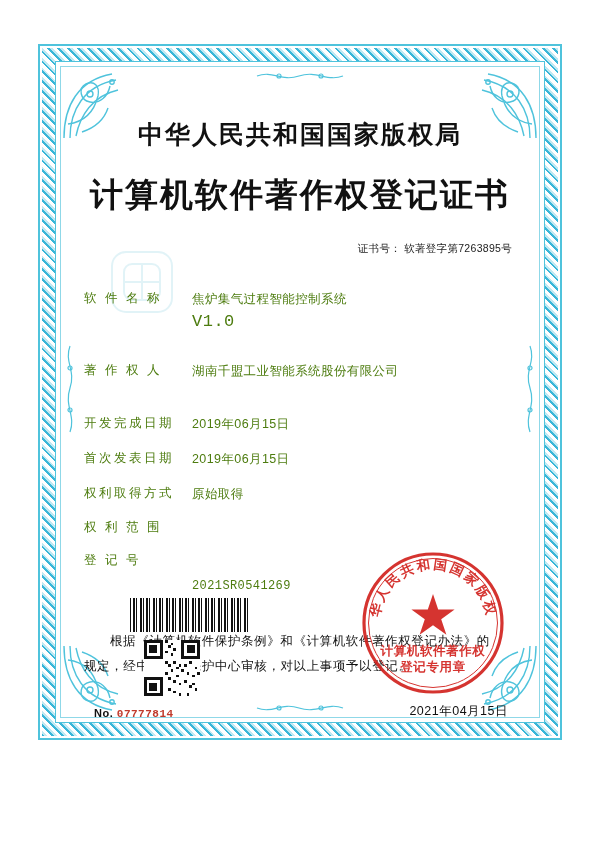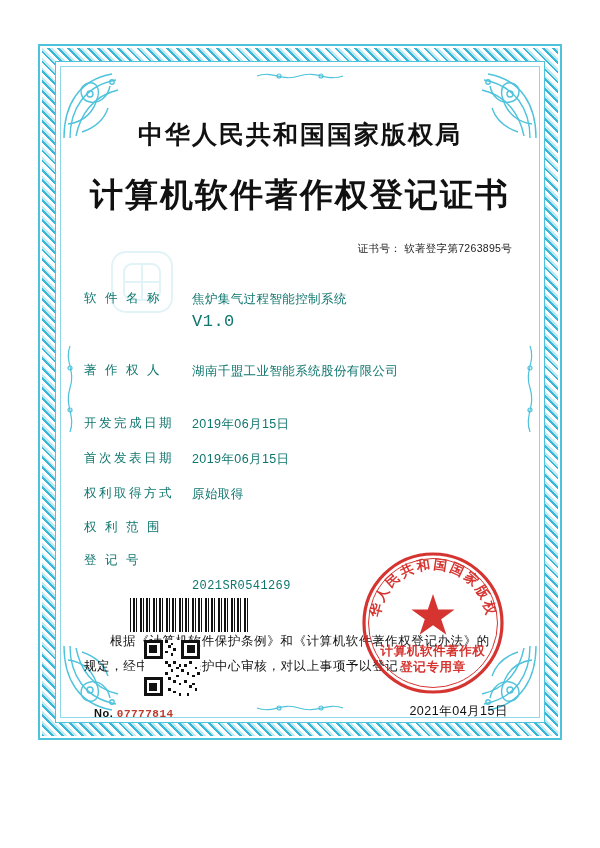--- a/index.html
+++ b/index.html
@@ -145,21 +145,21 @@
     margin-top: 24px;
     padding-right: 4px;
     letter-spacing: 0.3px;
   }
 
   .field {
     display: flex;
     align-items: flex-start;
     margin-top: 16px;
     font-size: 12.5px;
-    color: #0f766e;
+    color: #4d7c0f;
   }
   .field .lbl {
     width: 108px;
     flex: 0 0 108px;
     letter-spacing: 2.5px;
     white-space: nowrap;
   }
   .field .val {
     flex: 1;
     letter-spacing: 0.4px;

